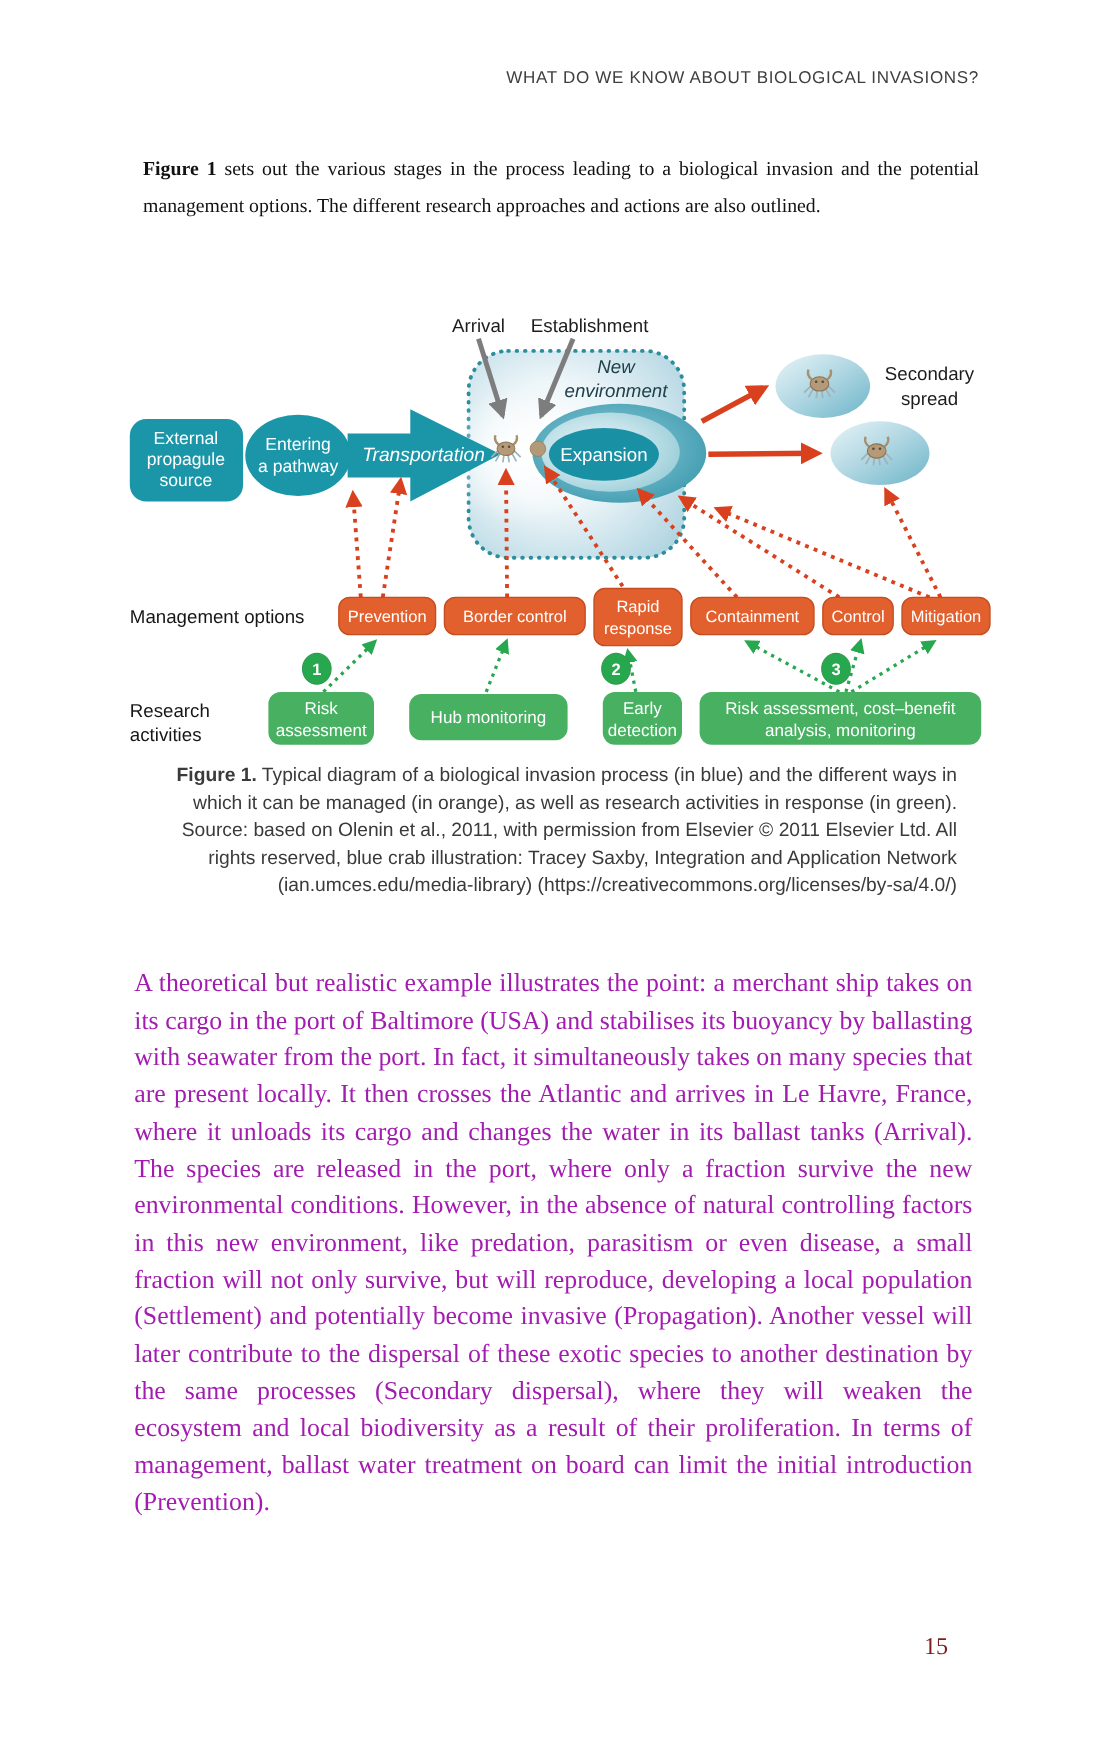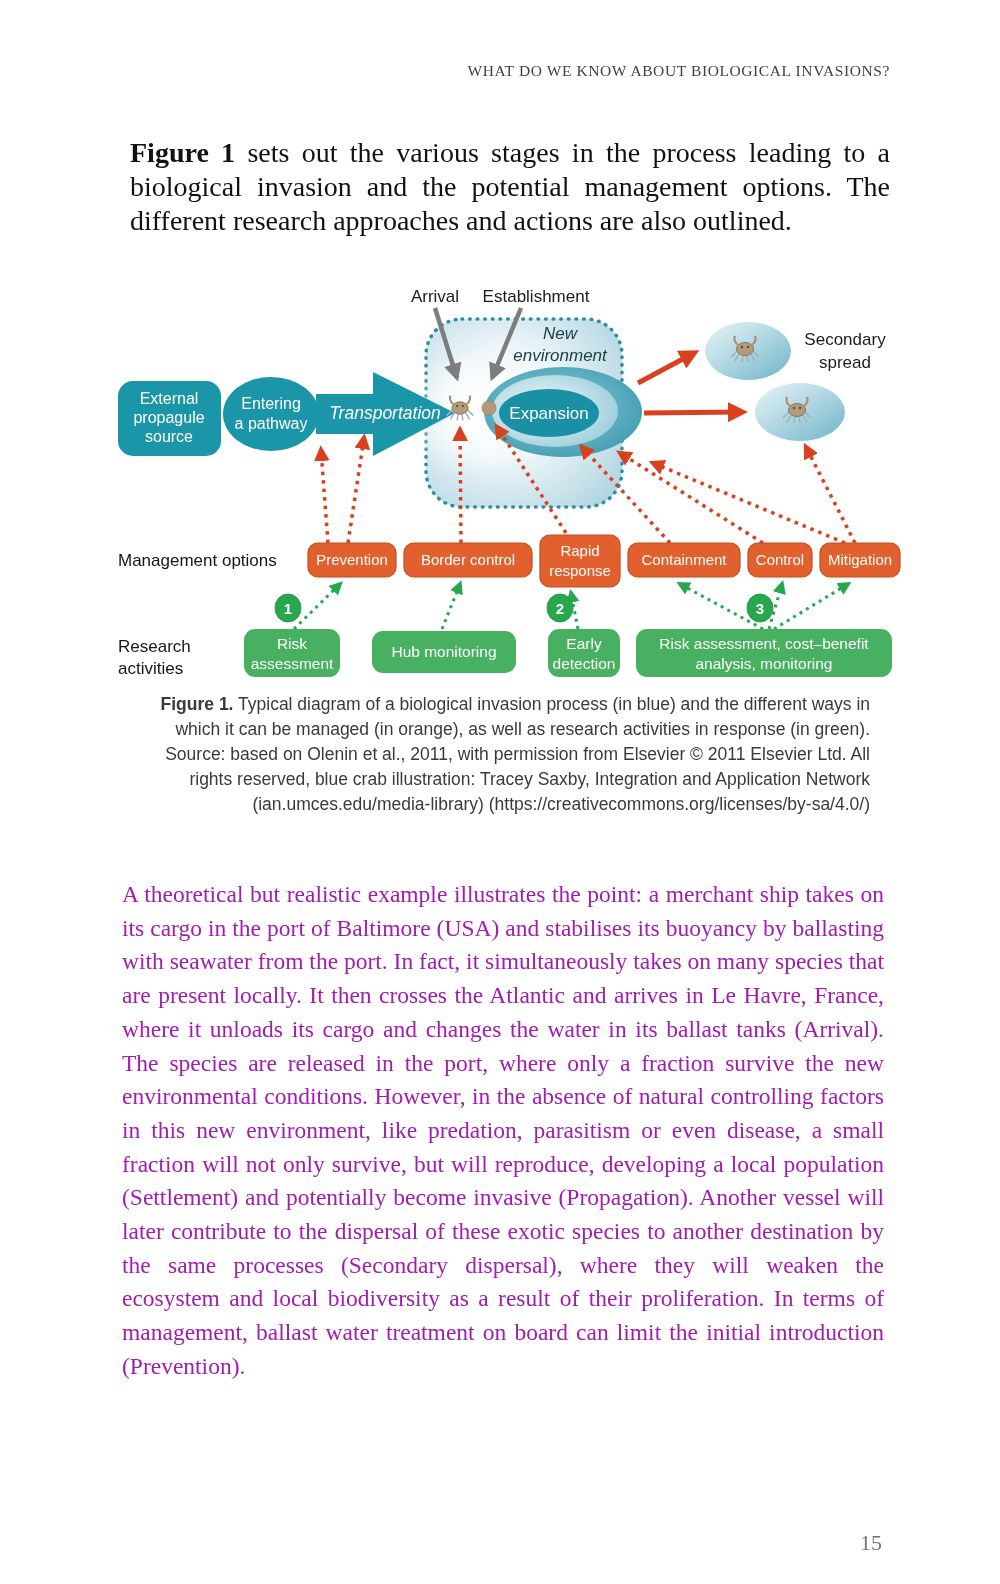--- a/index.html
+++ b/index.html
@@ -2,40 +2,40 @@
 <html style="--teal: #1b95a8; --teal-dark: #2a8e9c; --orange: #e2602e; --orange-border: #c44d20; --green: #47b161; --green-arrow: #27a84f; --red-arrow: #d9411e; --gray-arrow: #7d7d7d;"><head>
 <meta charset="utf-8">
 <style>
   html,body { margin:0; padding:0; background:#fff; }
   .page {
     position:relative; width:1000px; height:1584px; background:#ffffff;
     font-family:"Liberation Serif", serif; overflow:hidden;
   }
   .running-head {
     position:absolute; top:62px; right:110px;
-    font-family:Liberation Serif, serif; font-size:15.5px;
+    font-family:Liberation Sans, sans-serif; font-size:15.5px;
     letter-spacing:0.6px; color:#3f3f3f; white-space:nowrap;
   }
   .intro {
     position:absolute; top:136px; left:130px; width:760px; margin:0;
-    font-size:28px; line-height:34px; color:#121212; text-align:justify;
+    font-size:18px; line-height:34px; color:#121212; text-align:justify;
   }
   .intro b { font-weight:700; }
   svg.figure { position:absolute; top:275px; left:108px; width:795px; height:410px; }
   .caption {
     position:absolute; top:692px; left:130px; width:740px; margin:0;
     font-family:"Liberation Sans", sans-serif; font-size:17.5px; line-height:25px;
     color:#3a3a3a; text-align:right;
   }
   .caption b { font-weight:700; }
   .body-text {
     position:absolute; top:878px; left:122px; width:762px; margin:0;
     font-size:23.5px; line-height:33.7px; color:#a21caf; text-align:justify;
   }
-  .page-number { position:absolute; top:1484px; left:860px; font-size:22px; color:#737373;margin-top:46px; }
+  .page-number { position:absolute; top:1484px; left:840px; font-size:22px; color:#7f1d1d; }
 
   
   .teal     { fill: var(--teal,#1b95a8); }
   .envbox   { fill:url(#gEnv); stroke:var(--teal-dark,#2a8e9c); stroke-width:3.5;
               stroke-dasharray:0.6 7; stroke-linecap:round; }
   .mbox     { fill:var(--orange,#e2602e); stroke:var(--orange-border,#c44d20); stroke-width:1.2; }
   .rbox     { fill:var(--green,#47b161); }
   .stepc    { fill:var(--green-arrow,#27a84f); stroke:#2f9b4e; stroke-width:1; }
   .dlabel   { font-family:"Liberation Sans",sans-serif; font-size:17px; fill:#1c1c1c; text-anchor:middle; }
   .slabel   { font-family:"Liberation Sans",sans-serif; font-size:17px; fill:#161616; }

